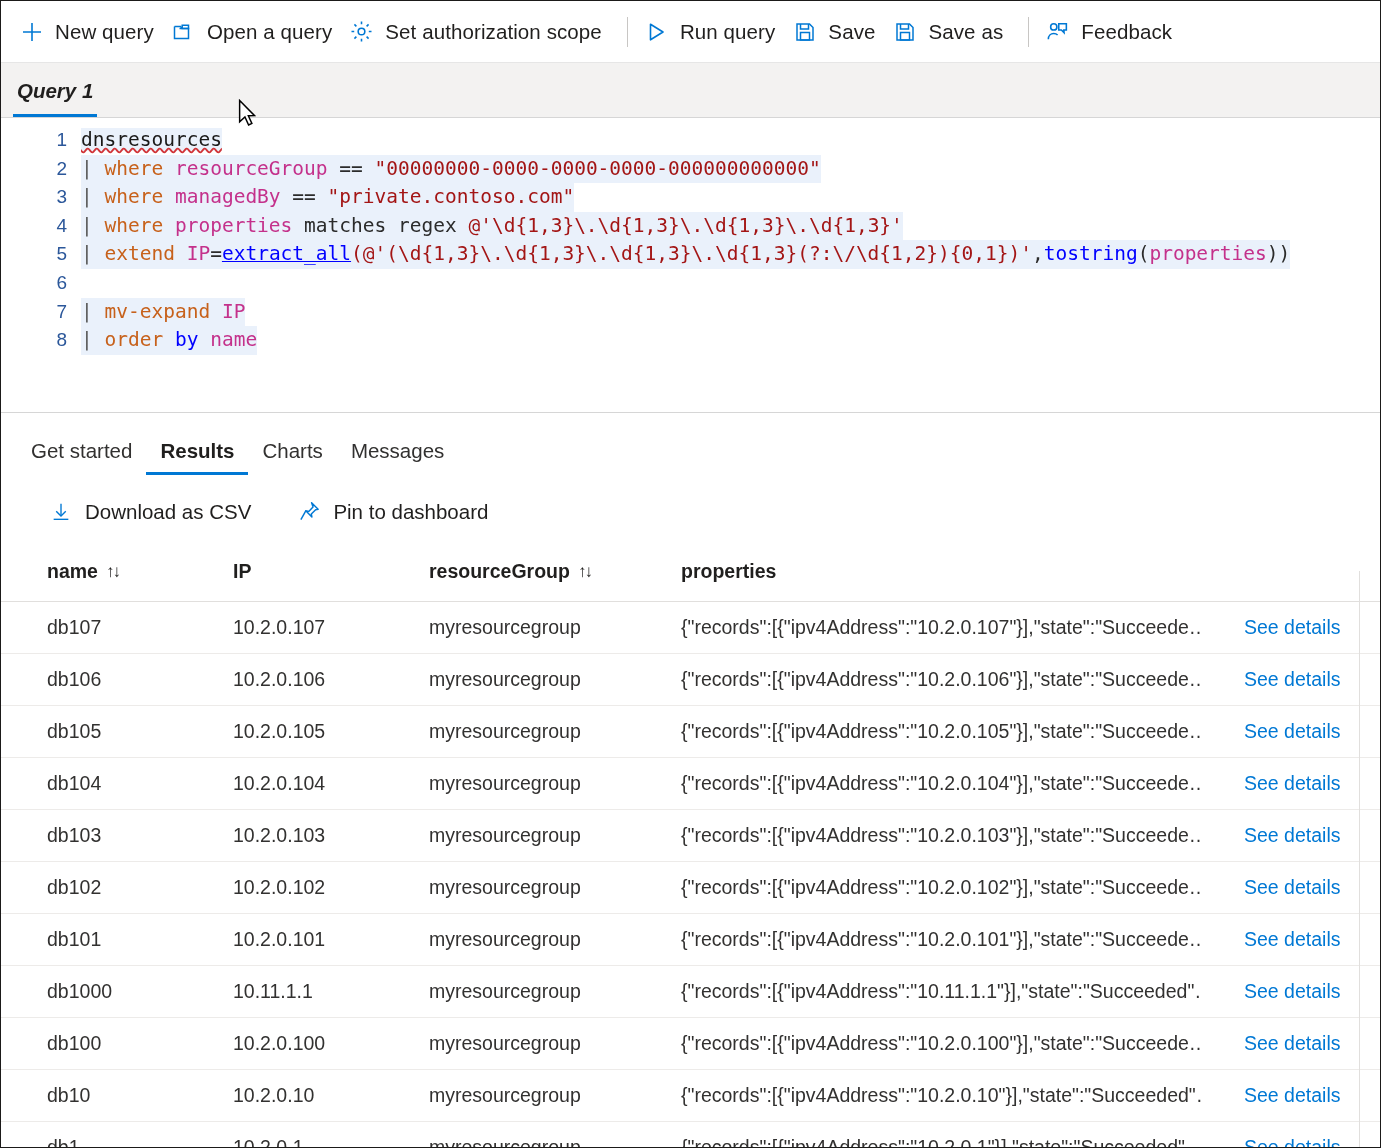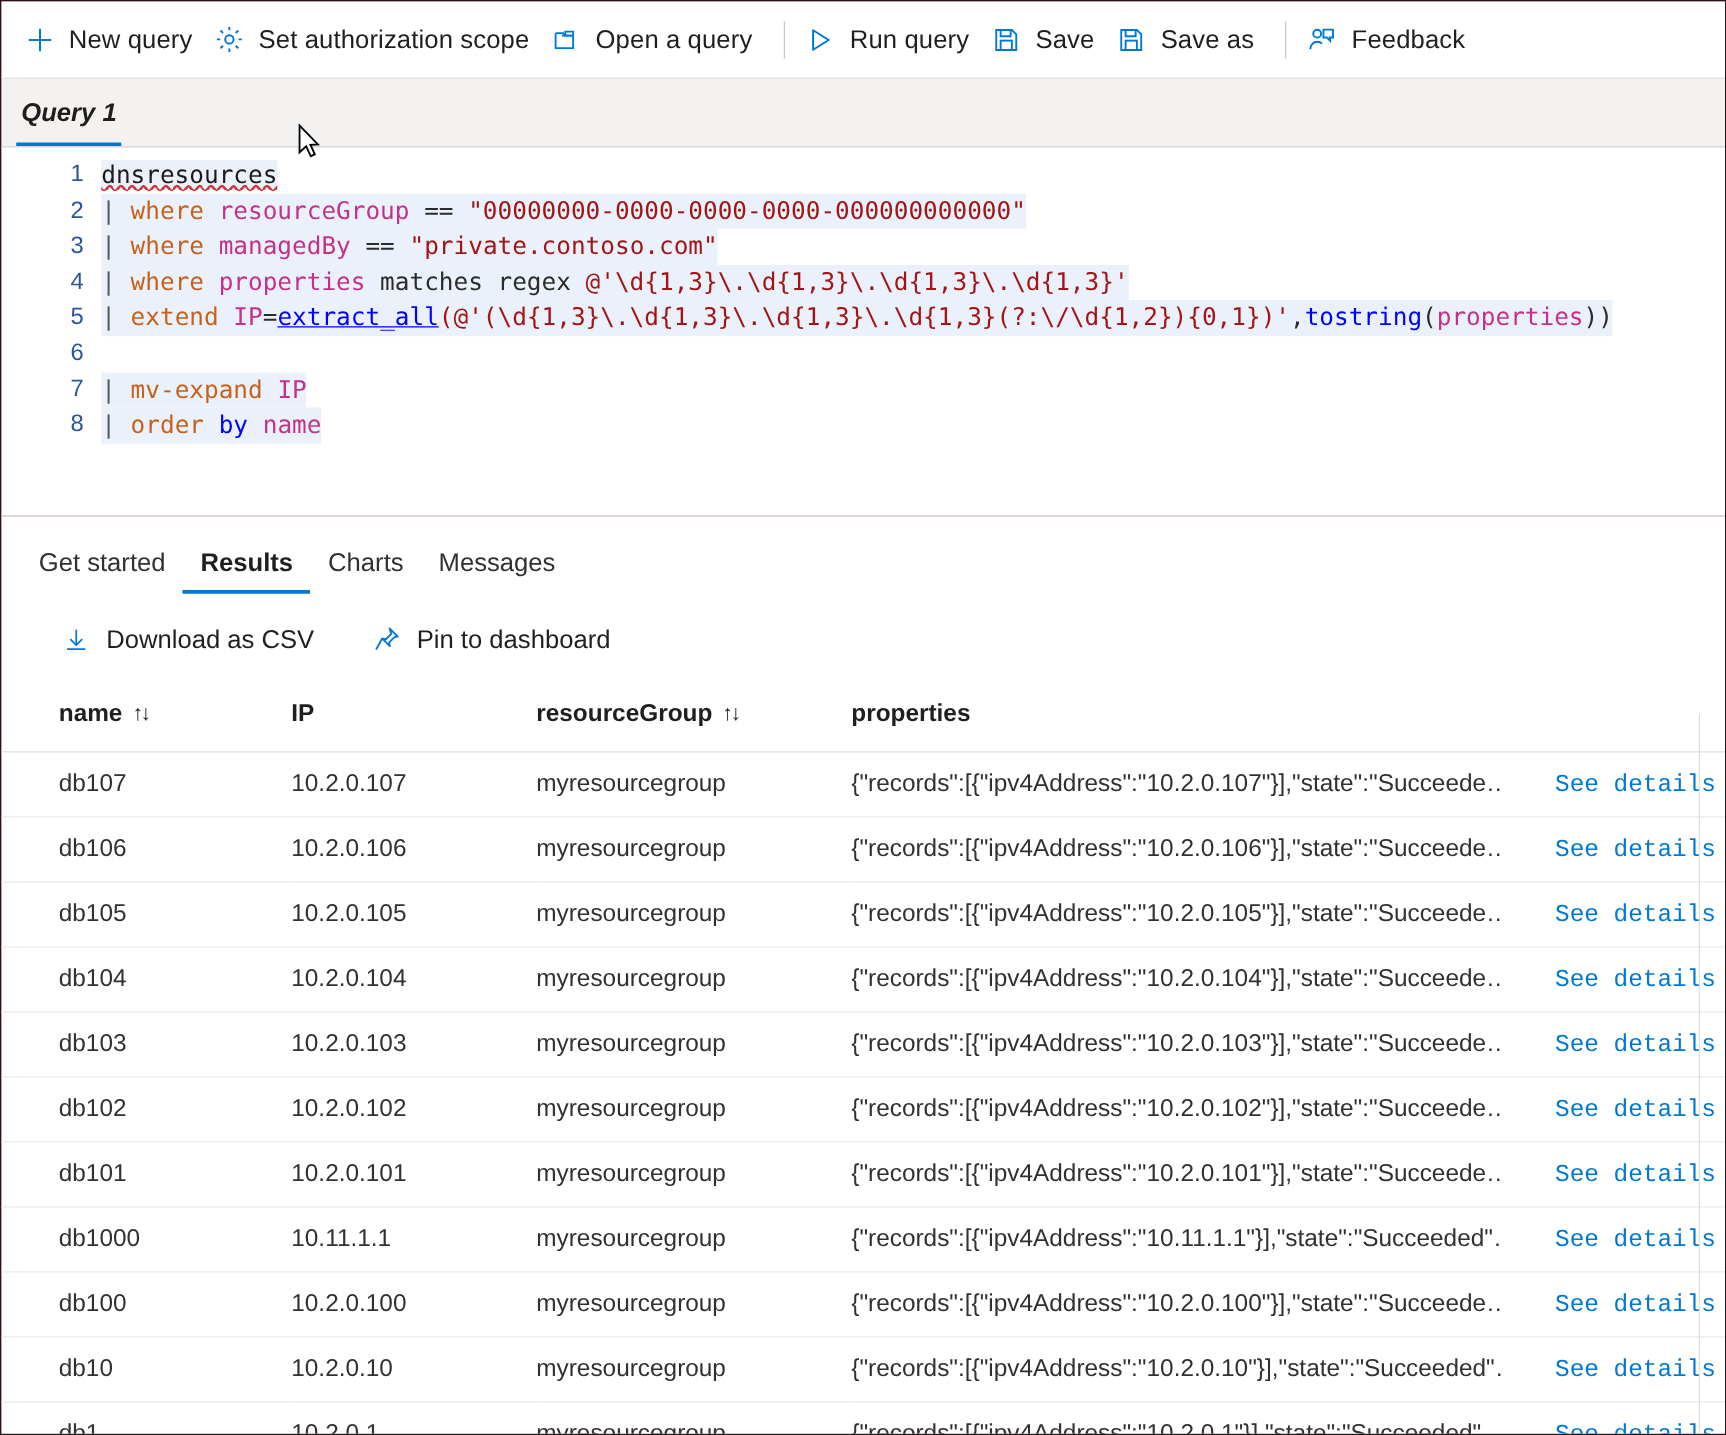--- a/index.html
+++ b/index.html
@@ -10,21 +10,21 @@
   body {
     width: 1381px; height: 1148px;
     font-family: "Liberation Sans", sans-serif;
     color: #201f1e;
     overflow: hidden;
     position: relative;
   }
   .frame {
     position: absolute; inset: 0;
     border: 1px solid #1b1a19;
-    background: #be185d;
+    background: #f97316;
     overflow: hidden;
   }
 
   
   .toolbar {
     height: 62px;
     display: flex;
     align-items: center;
     padding: 0 10px 0 14px;
     background: #ffffff;
@@ -208,21 +208,20 @@
     display: block;
     overflow: hidden;
     text-overflow: clip;
     max-width: 520px;
   }
   .seedetails {
     color: #0078d4;
     font-size: 19.5px;
     cursor: pointer;
     white-space: nowrap;
-    font-family: Liberation Mono, monospace;
   }
   .vdivider {
     position: absolute;
     right: 20px; top: 570px; bottom: 0;
     width: 1px;
     background: #e1dfdd;
   }
 </style>
 </head>
 <body>
@@ -235,37 +234,37 @@
       <span class="tb-icon">
         <svg width="24" height="24" viewBox="0 0 24 24">
             <path d="M12 3v18M3 12h18" stroke="#0078d4" stroke-width="1.6" fill="none"></path>
           </svg>
       </span>
       <span class="tb-label">New query</span>
     </div>
 
     <div class="tb-item">
       <span class="tb-icon">
-        <svg width="25" height="25" viewBox="0 0 24 24" fill="none" stroke="#0078d4" stroke-width="1.5">
-          <circle cx="12" cy="12" r="3.2"></circle>
-          <path d="M12 2.4v2.6M12 19v2.6M21.6 12h-2.6M5 12H2.4M18.8 5.2l-1.9 1.9M7.1 16.9l-1.9 1.9M18.8 18.8l-1.9-1.9M7.1 7.1 5.2 5.2"></path>
-        </svg>
-      </span>
-      <span class="tb-label">Set authorization scope</span>
-    </div>
-
-    <div class="tb-item">
-      <span class="tb-icon">
         <svg width="24" height="24" viewBox="0 0 24 24" fill="none" stroke="#0078d4" stroke-width="1.5">
           <path d="M3.5 6.5h6l1.6 2h0"></path>
             <path d="M3.5 6.5v12h14v-10H8.5"></path>
             <path d="M11.2 8.5h6.3V5.3h-6.3z"></path>
         </svg>
       </span>
       <span class="tb-label">Open a query</span>
+    </div>
+
+    <div class="tb-item">
+      <span class="tb-icon">
+        <svg width="25" height="25" viewBox="0 0 24 24" fill="none" stroke="#0078d4" stroke-width="1.5">
+          <circle cx="12" cy="12" r="3.2"></circle>
+          <path d="M12 2.4v2.6M12 19v2.6M21.6 12h-2.6M5 12H2.4M18.8 5.2l-1.9 1.9M7.1 16.9l-1.9 1.9M18.8 18.8l-1.9-1.9M7.1 7.1 5.2 5.2"></path>
+        </svg>
+      </span>
+      <span class="tb-label">Set authorization scope</span>
     </div>
 
     <div class="tb-sep"></div>
 
     <div class="tb-item">
       <span class="tb-icon">
         <svg width="24" height="24" viewBox="0 0 24 24" fill="none" stroke="#0078d4" stroke-width="1.6" stroke-linejoin="round">
             <path d="M6.5 4.2 19 12 6.5 19.8z"></path>
           </svg>
       </span>

